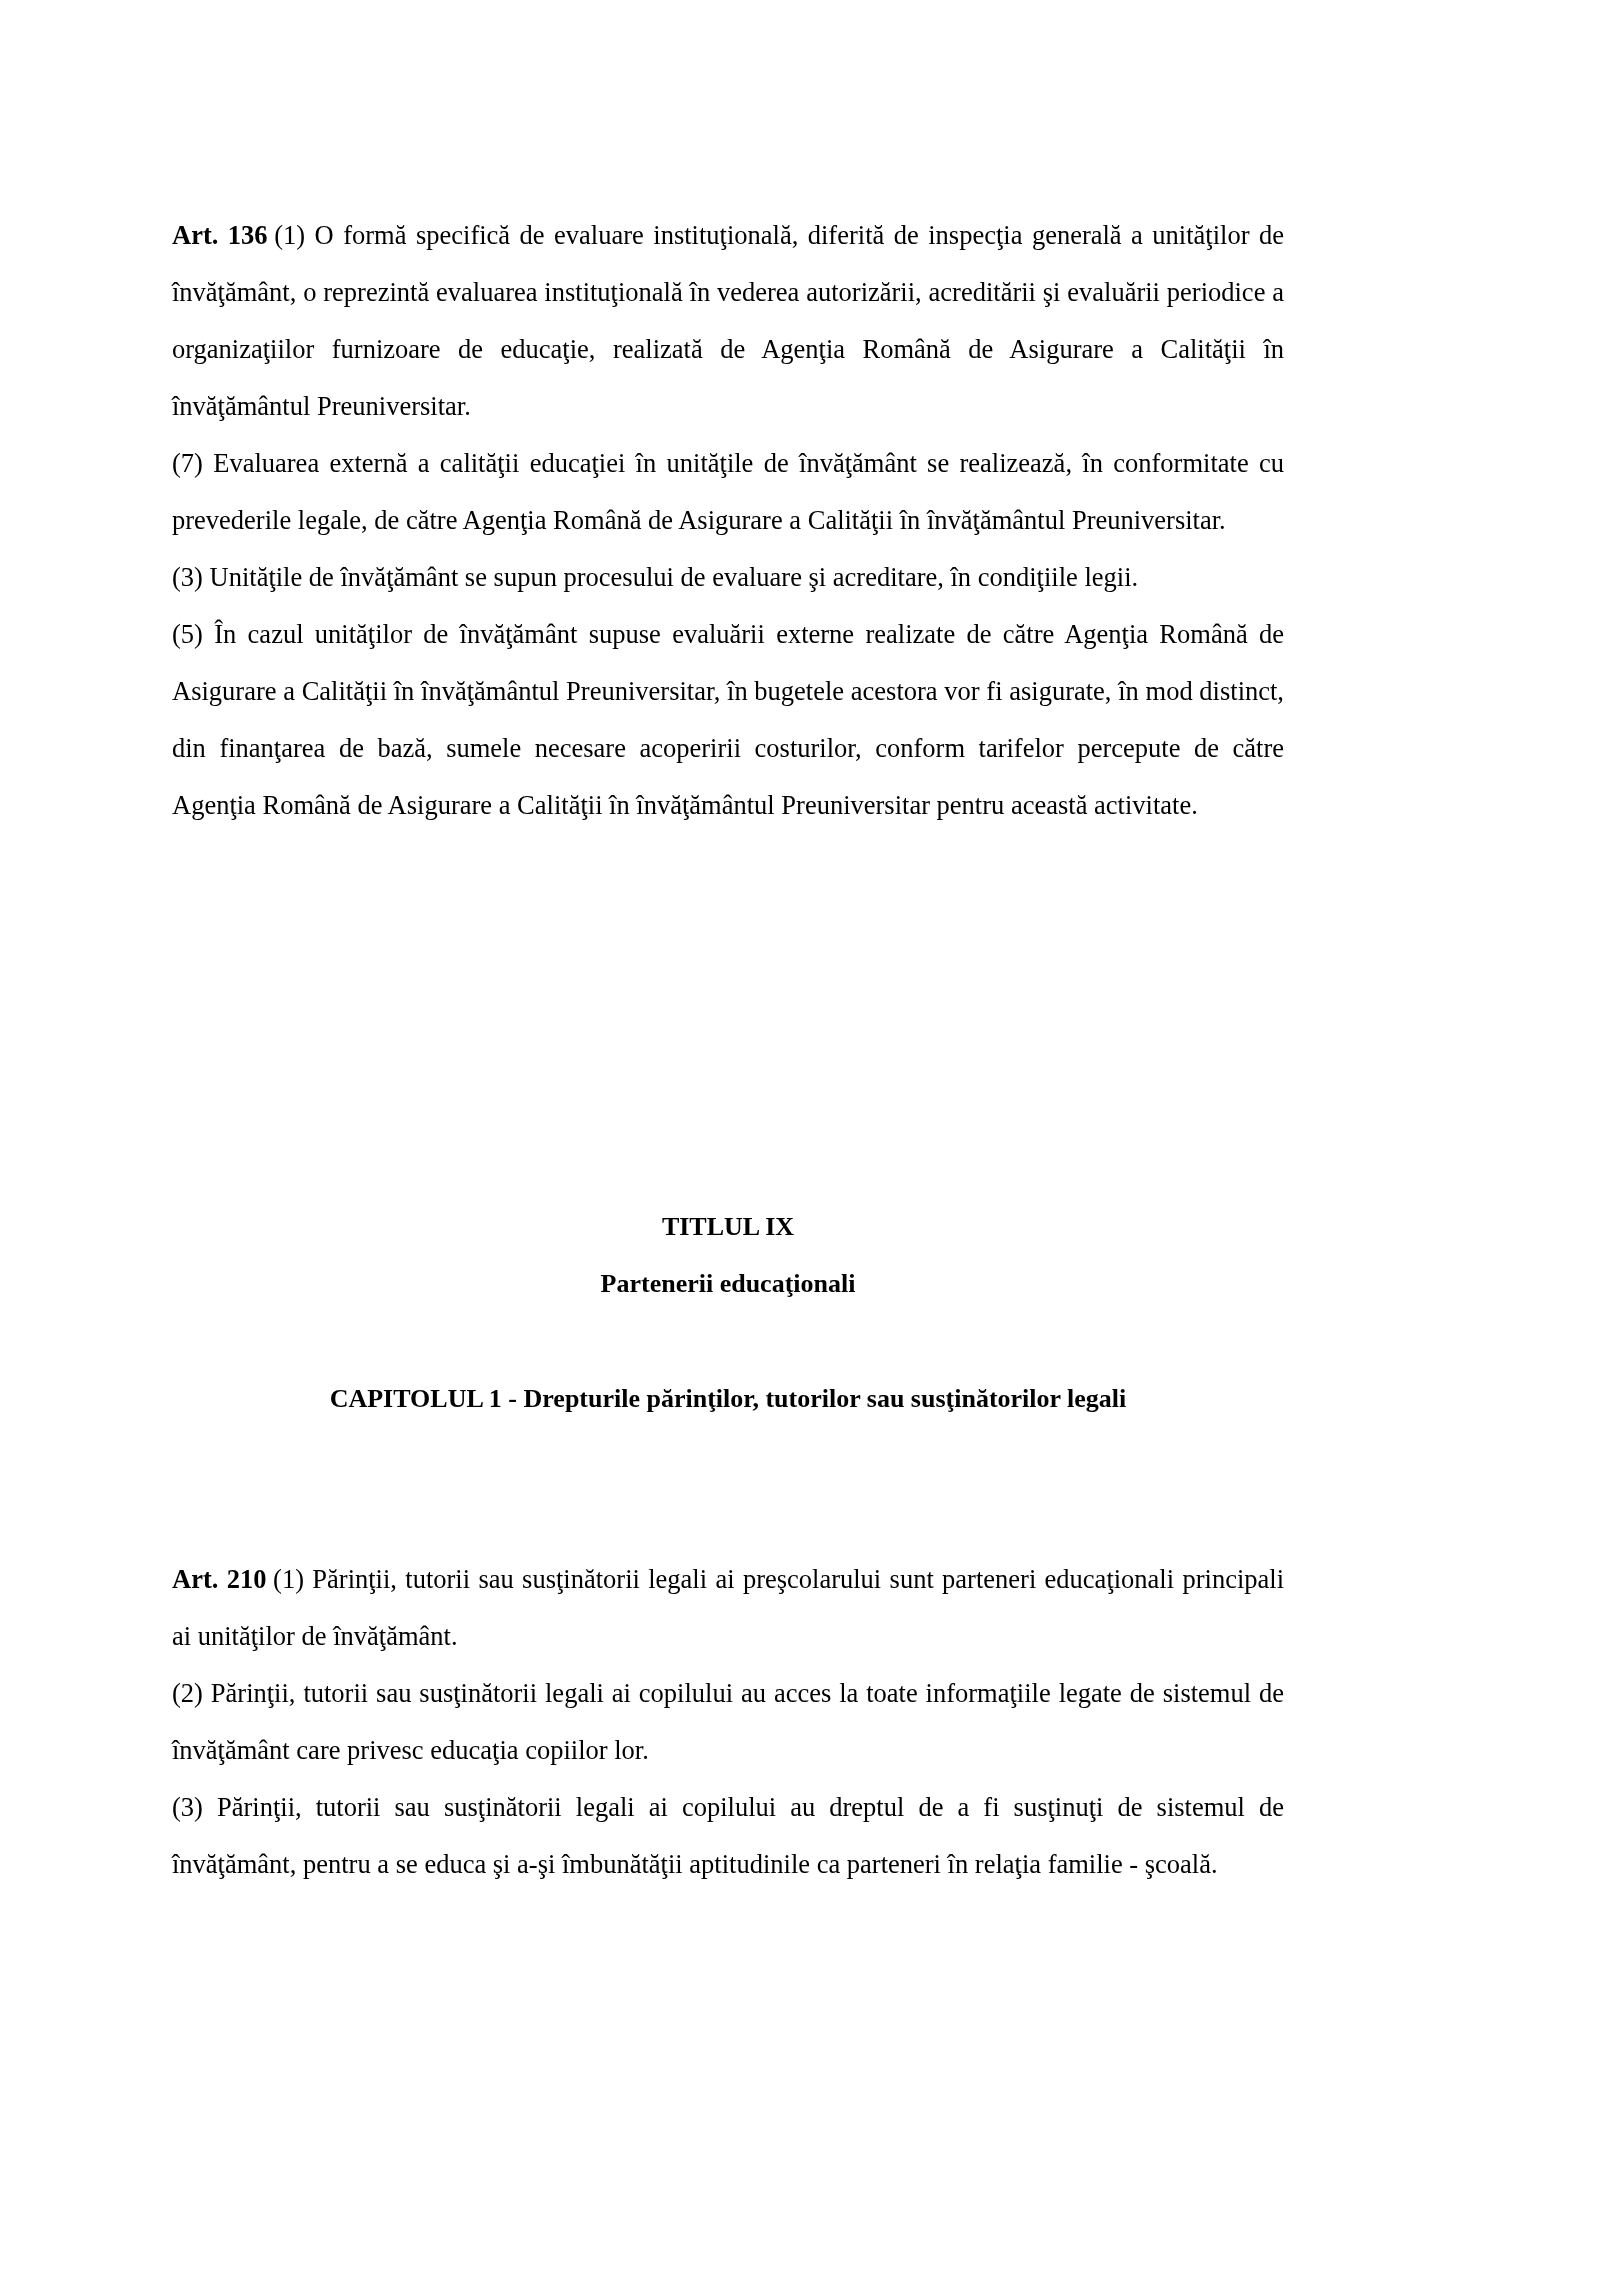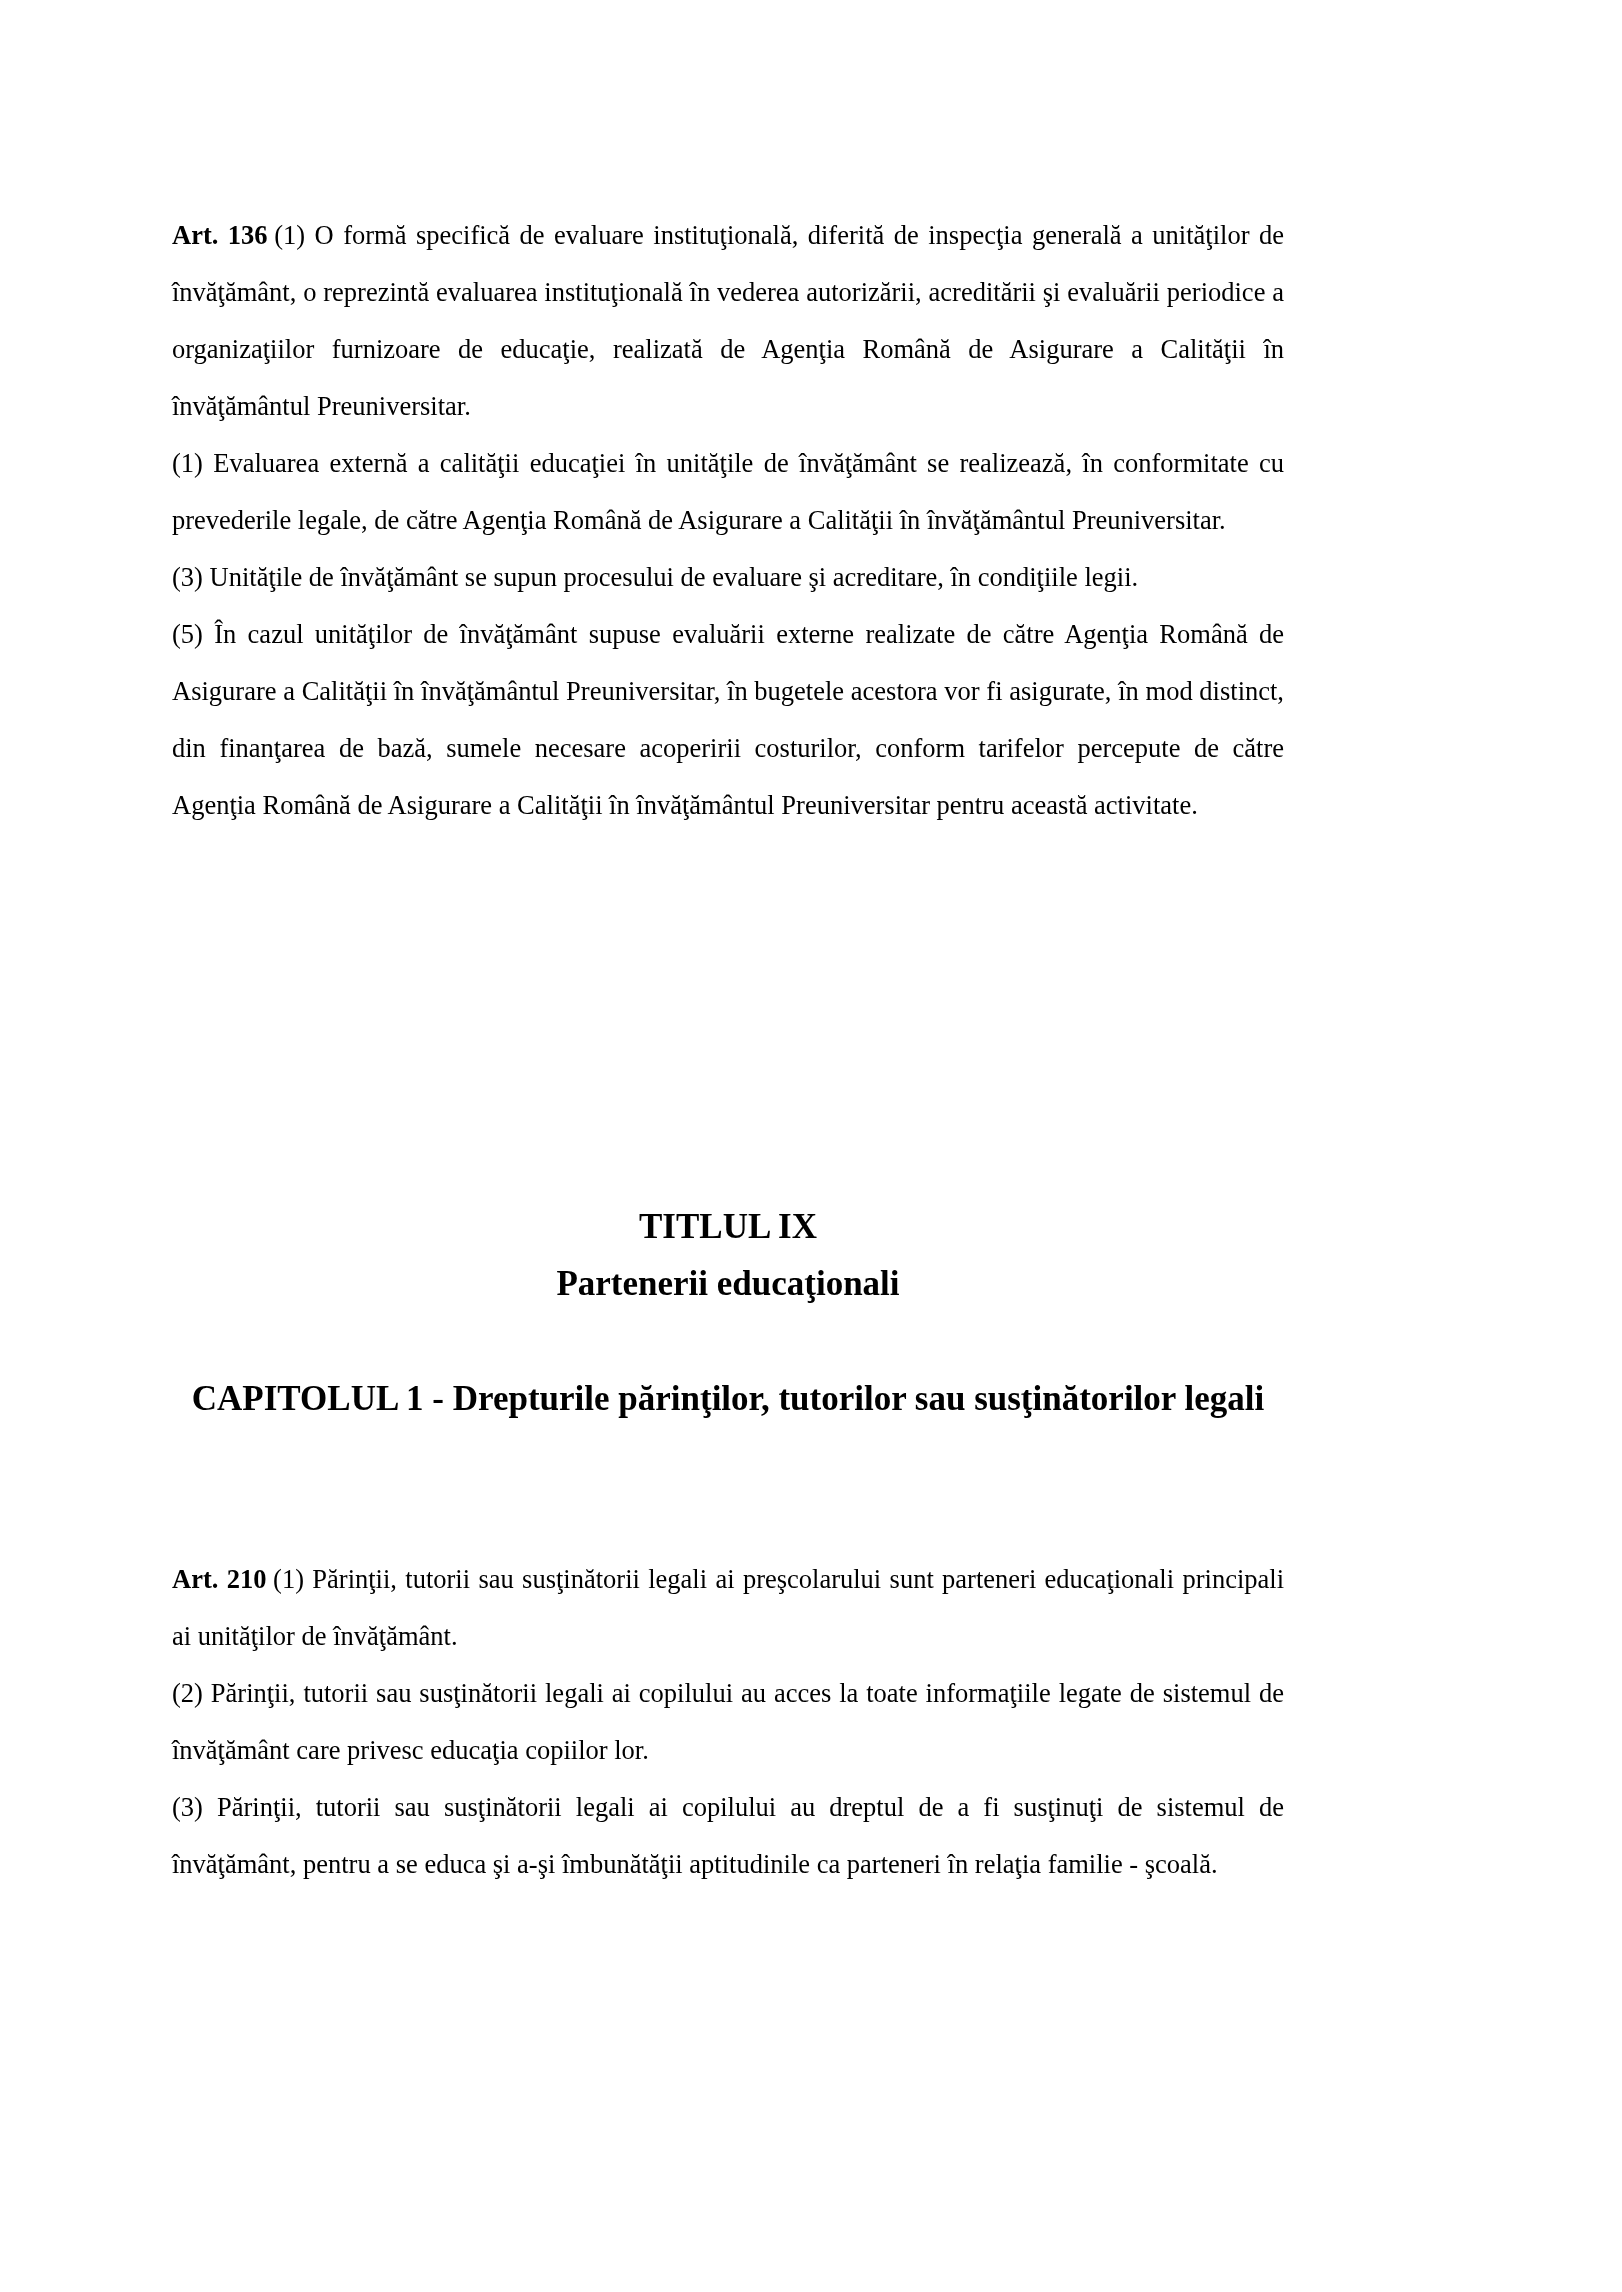--- a/index.html
+++ b/index.html
@@ -18,21 +18,21 @@
     font-size: 26.5px;
     line-height: 57px;
     text-align: justify;
     color: #000000;
   }
   .art-label {
     font-weight: bold;
     margin-right: 0.25em;
   }
   .heading {
-    font-size: 35px;
+    font-size: 26px;
     line-height: 57px;
     font-weight: bold;
     text-align: center;
   }
   .heading-title { margin-top: 364px; }
   .heading-chapter { margin-top: 58px; }
   .first-after-chapter { margin-top: 124px; }
   .page-footer {
     font-size: 26.5px;
     line-height: 27.4px;
@@ -40,21 +40,21 @@
     text-align: right;
   }
 </style>
 </head>
 <body>
 
 <div class="page">
 
   <p class="body-para"><span class="art-label">Art. 136</span><span>(1) O formă specifică de evaluare instituţională, diferită de inspecţia generală a unităţilor de învăţământ, o reprezintă evaluarea instituţională în vederea autorizării, acreditării şi evaluării periodice a organizaţiilor furnizoare de educaţie, realizată de Agenţia Română de Asigurare a Calităţii în învăţământul Preuniversitar.</span></p>
 
-  <p class="body-para">(1) Evaluarea externă a calităţii educaţiei în unităţile de învăţământ se realizează, în conformitate cu prevederile legale, de către Agenţia Română de Asigurare a Calităţii în învăţământul Preuniversitar.</p>
+  <p class="body-para">(7) Evaluarea externă a calităţii educaţiei în unităţile de învăţământ se realizează, în conformitate cu prevederile legale, de către Agenţia Română de Asigurare a Calităţii în învăţământul Preuniversitar.</p>
 
   <p class="body-para">(3) Unităţile de învăţământ se supun procesului de evaluare şi acreditare, în condiţiile legii.</p>
 
 
   <p class="body-para">(5) În cazul unităţilor de învăţământ supuse evaluării externe realizate de către Agenţia Română de Asigurare a Calităţii în învăţământul Preuniversitar, în bugetele acestora vor fi asigurate, în mod distinct, din finanţarea de bază, sumele necesare acoperirii costurilor, conform tarifelor percepute de către Agenţia Română de Asigurare a Calităţii în învăţământul Preuniversitar pentru această activitate.</p>
 
   <h1 class="heading heading-title">TITLUL IX</h1>
 
   <h2 class="heading">Partenerii educaţionali</h2>
 

